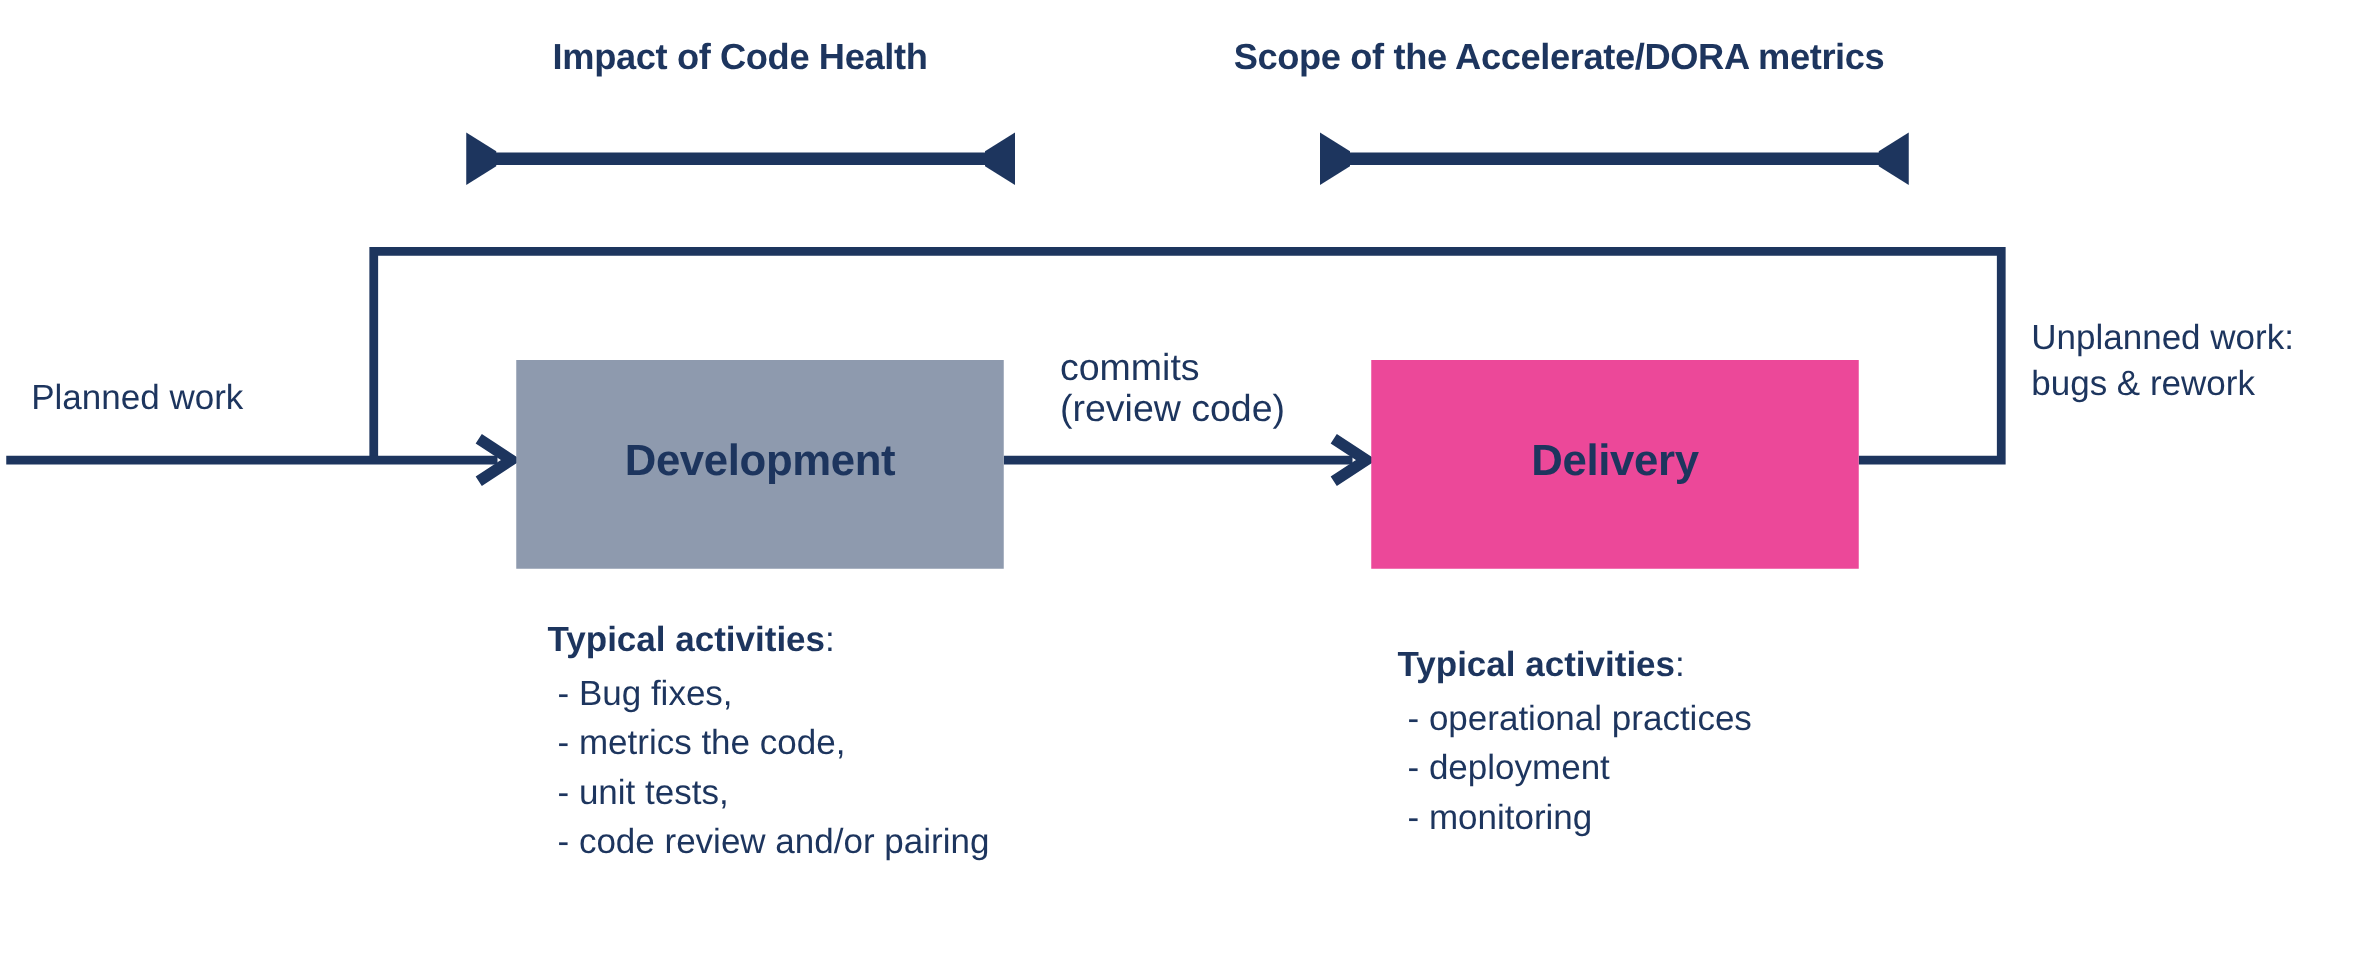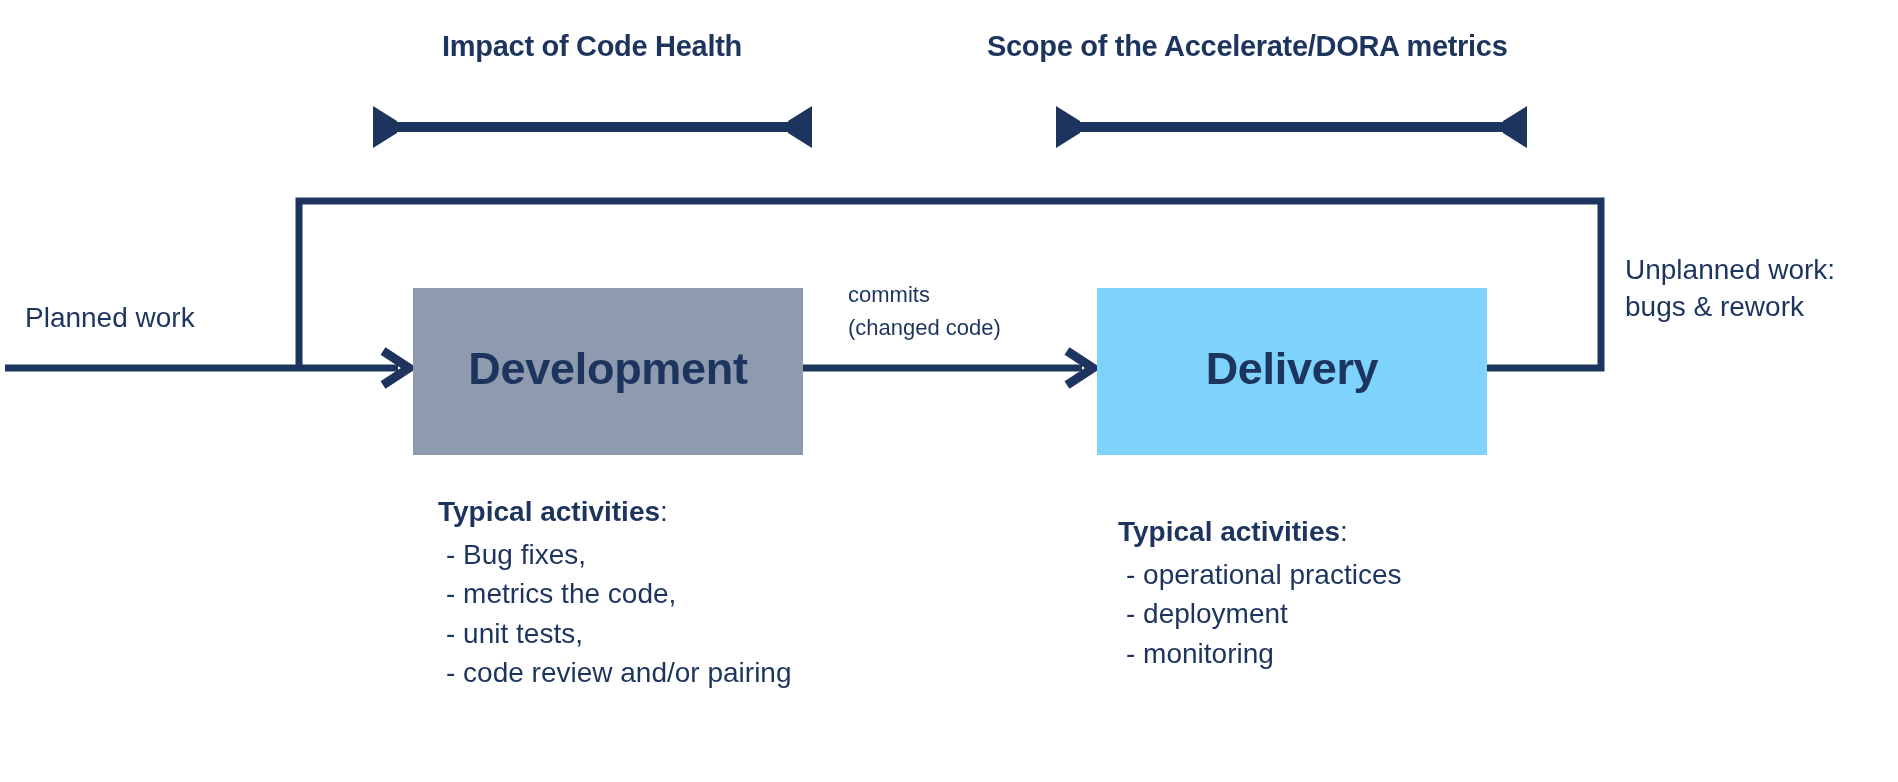--- a/index.html
+++ b/index.html
@@ -24,39 +24,39 @@
     letter-spacing: -0.3px;
     text-align: center;
     white-space: nowrap;
   }
   .flow-label {
     font-size: 28px;
     line-height: 36px;
     white-space: nowrap;
   }
   .small-label {
-    font-size: 22px;
+    font-size: 30px;
     line-height: 33px;
     white-space: nowrap;
   }
   .node-box {
     display: flex;
     align-items: center;
     justify-content: center;
     width: 390px;
     height: 167px;
     padding-bottom: 6px;
   }
   .node-box .node-label {
-    font-size: 45px;
+    font-size: 35px;
     font-weight: bold;
     letter-spacing: -0.3px;
   }
   #development-box { left: 413px; top: 288px; background: #8e9aae; }
-  #delivery-box    { left: 1097px; top: 288px; background: #7dd3fc; text-align: center; }
+  #delivery-box    { left: 1097px; top: 288px; background: #ec4899; text-align: center; }
 
   .activities {
     font-size: 28px;
     line-height: 39.5px;
     white-space: nowrap;
   }
   .activities .act-header { font-weight: bold; }
   .activities .act-header .colon { font-weight: normal; }
   .activities ul { list-style: none; margin-top: 3px; }
   .activities li { padding-left: 8px; }
@@ -88,21 +88,21 @@
 </svg>
 
 <div class="abs bracket-title" style="left:342px; top:30px; width:500px;text-align:center;">Impact of Code Health</div>
 
 <div class="abs bracket-title" style="left:987px; top:30px; width:500px;text-align:center;">Scope of the Accelerate/DORA metrics</div>
 
 <div class="abs flow-label" style="left:25px; top:300px;">Planned work</div>
 
 <div class="abs small-label" style="left:848px; top:278px;">
   <div>commits</div>
-  <div>(changed code)</div>
+  <div>(review code)</div>
 </div>
 
 <div class="abs flow-label" style="left:1625px; top:251px; line-height:37px;">
   <div>Unplanned work:</div>
   <div>bugs &amp; rework</div>
 </div>
 
 <div id="development-box" class="abs node-box">
   <span class="node-label">Development</span>
 </div>

